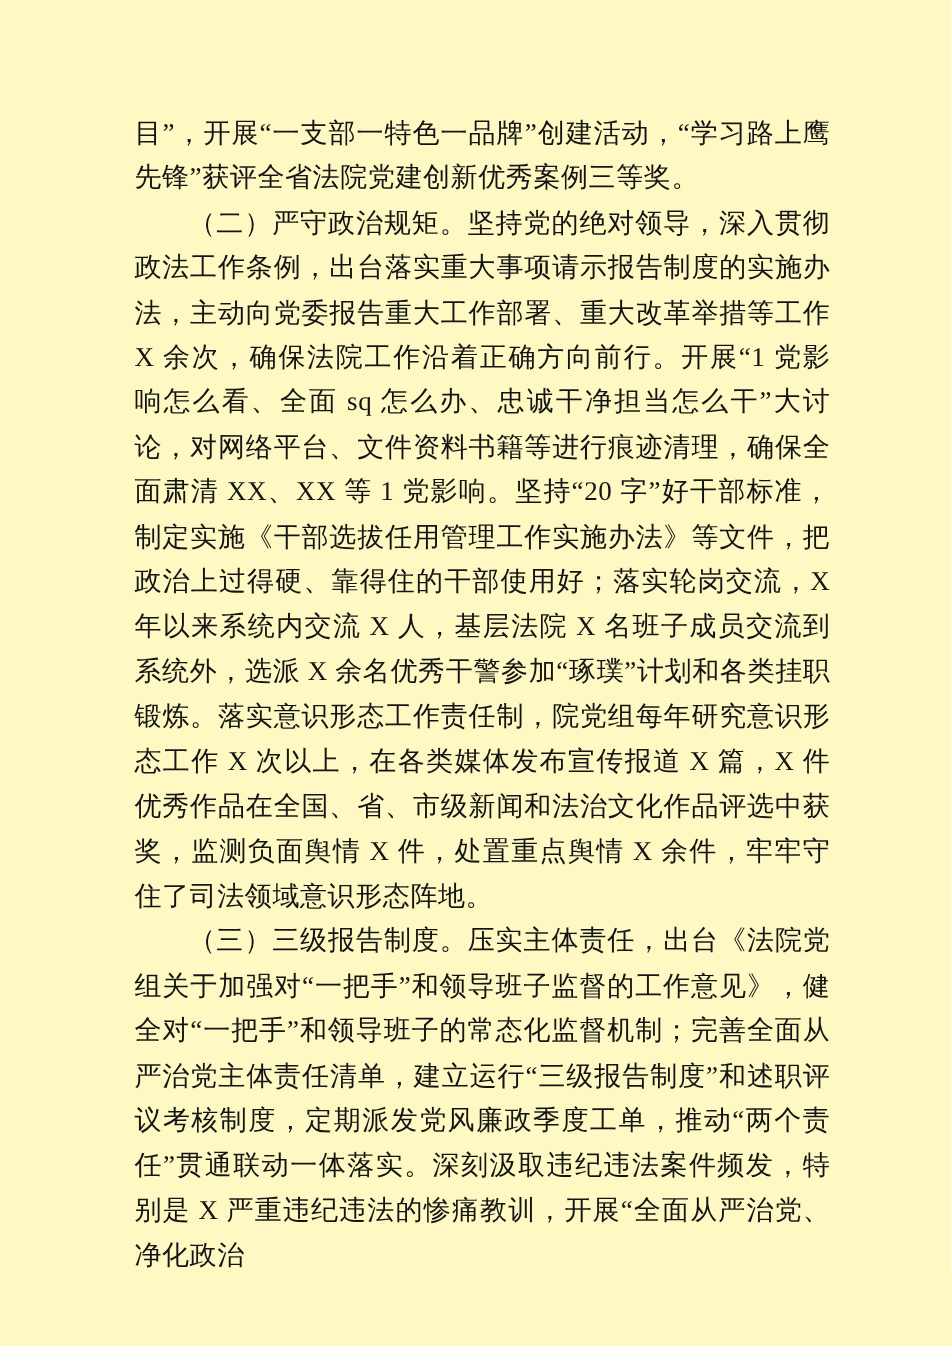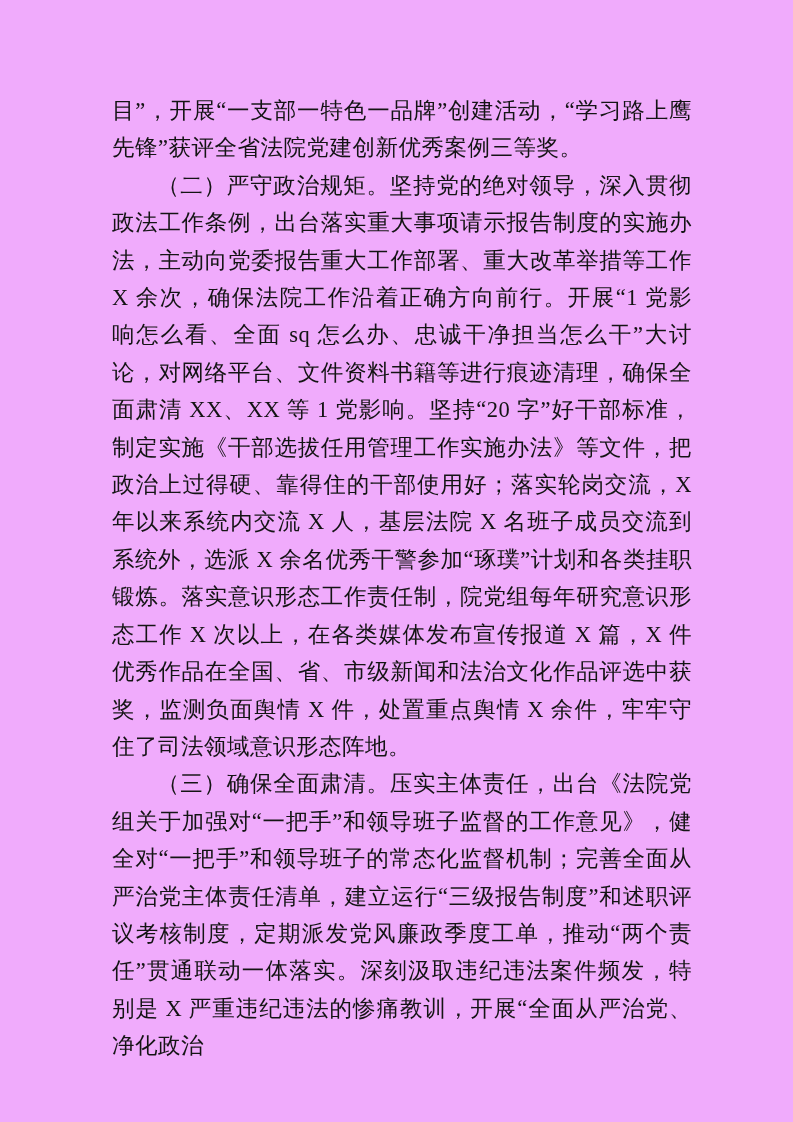--- a/index.html
+++ b/index.html
@@ -4,21 +4,21 @@
 <style>
   html, body {
     margin: 0;
     padding: 0;
     background: #ffffff;
   }
   .page {
     position: relative;
     width: 793px;
     height: 1122px;
-    background: #f0abfc;
+    background: #fef9c3;
     overflow: hidden;
     font-family: "Liberation Serif", "DejaVu Serif", serif;
   }
   .text-block {
     position: absolute;
     left: 112px;
     top: 92px;
     width: 580px;
     color: #141414;
     font-size: 22.5px;
@@ -42,16 +42,16 @@
 </head>
 <body>
 
 <div class="page">
   <div class="text-block">
 
     <p class="para"><span class="para-text">目”，开展“一支部一特色一品牌”创建活动，“学习路上鹰先锋”获评全省法院党建创新优秀案例三等奖。</span></p>
 
     <p class="para indent"><span class="para-lead">（二）严守政治规矩。</span><span class="para-text">坚持党的绝对领导，深入贯彻政法工作条例，出台落实重大事项请示报告制度的实施办法，主动向党委报告重大工作部署、重大改革举措等工作 X 余次，确保法院工作沿着正确方向前行。开展“1 党影响怎么看、全面 sq 怎么办、忠诚干净担当怎么干”大讨论，对网络平台、文件资料书籍等进行痕迹清理，确保全面肃清 XX、XX 等 1 党影响。坚持“20 字”好干部标准，制定实施《干部选拔任用管理工作实施办法》等文件，把政治上过得硬、靠得住的干部使用好；落实轮岗交流，X 年以来系统内交流 X 人，基层法院 X 名班子成员交流到系统外，选派 X 余名优秀干警参加“琢璞”计划和各类挂职锻炼。落实意识形态工作责任制，院党组每年研究意识形态工作 X 次以上，在各类媒体发布宣传报道 X 篇，X 件优秀作品在全国、省、市级新闻和法治文化作品评选中获奖，监测负面舆情 X 件，处置重点舆情 X 余件，牢牢守住了司法领域意识形态阵地。</span></p>
 
-    <p class="para indent"><span class="para-lead">（三）确保全面肃清。</span><span class="para-text">压实主体责任，出台《法院党组关于加强对“一把手”和领导班子监督的工作意见》，健全对“一把手”和领导班子的常态化监督机制；完善全面从严治党主体责任清单，建立运行“三级报告制度”和述职评议考核制度，定期派发党风廉政季度工单，推动“两个责任”贯通联动一体落实。深刻汲取违纪违法案件频发，特别是 X 严重违纪违法的惨痛教训，开展“全面从严治党、净化政治</span></p>
+    <p class="para indent"><span class="para-lead">（三）三级报告制度。</span><span class="para-text">压实主体责任，出台《法院党组关于加强对“一把手”和领导班子监督的工作意见》，健全对“一把手”和领导班子的常态化监督机制；完善全面从严治党主体责任清单，建立运行“三级报告制度”和述职评议考核制度，定期派发党风廉政季度工单，推动“两个责任”贯通联动一体落实。深刻汲取违纪违法案件频发，特别是 X 严重违纪违法的惨痛教训，开展“全面从严治党、净化政治</span></p>
 
   </div>
 </div>
 
 </body></html>

